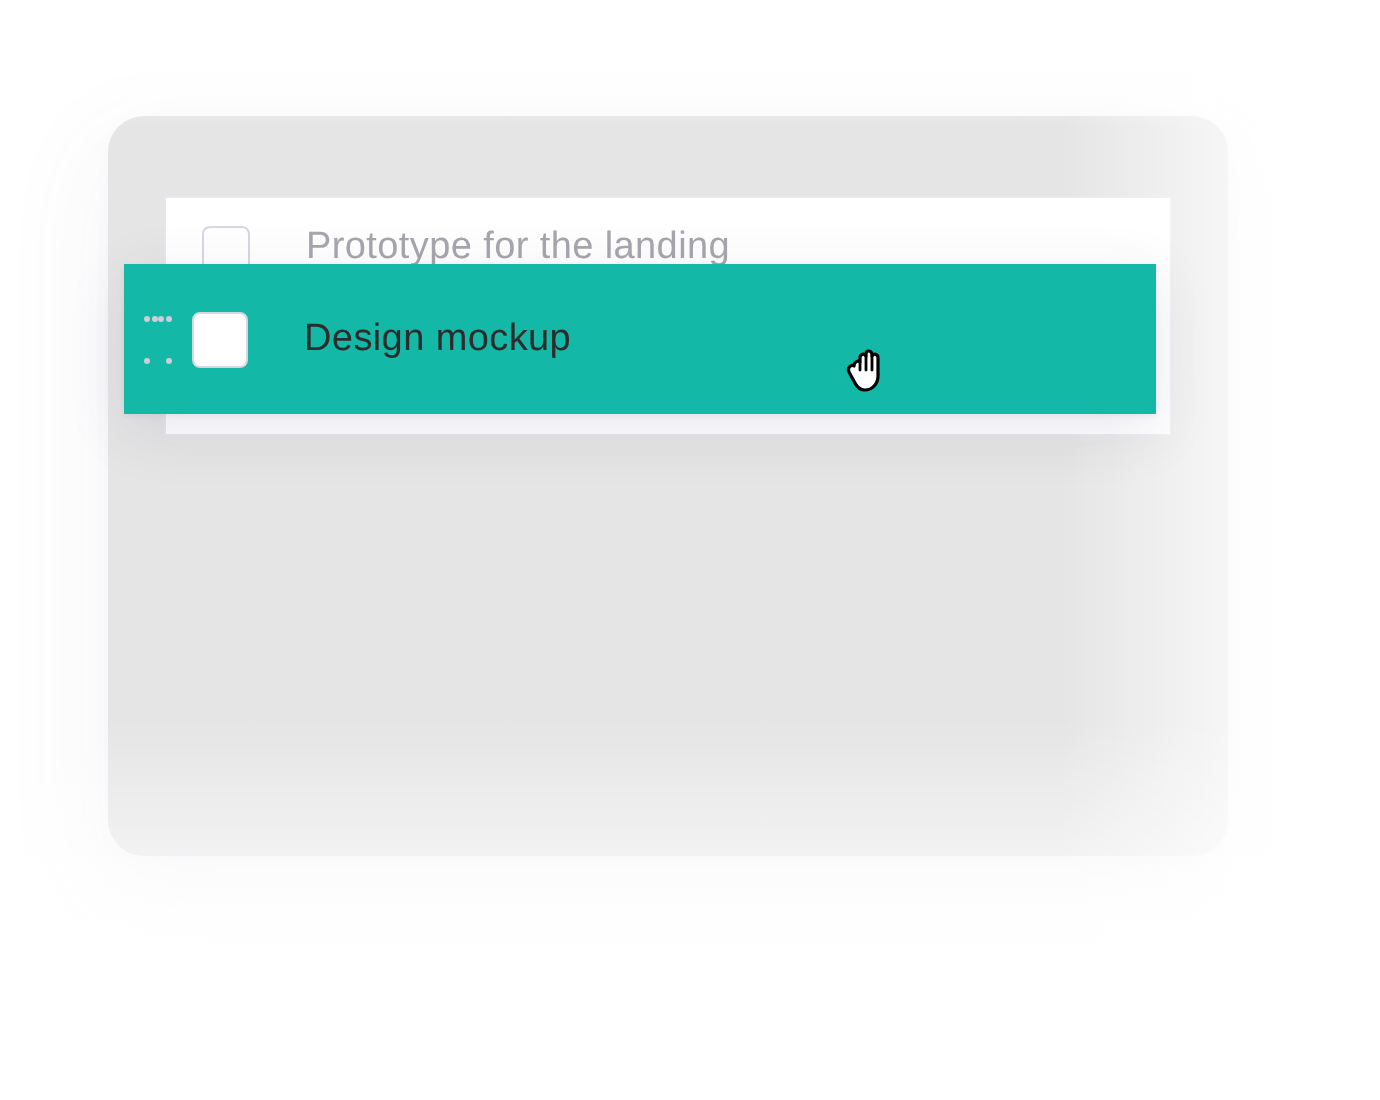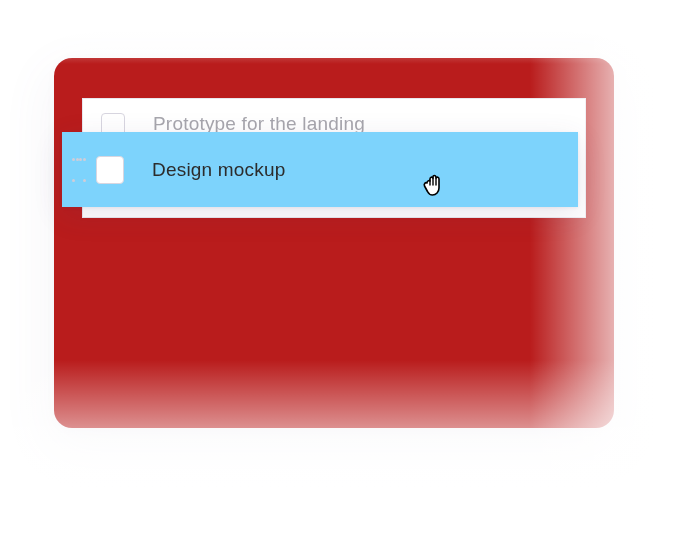--- a/index.html
+++ b/index.html
@@ -7,21 +7,21 @@
   width:690px;height:550px;
   font-family:Helvetica,Arial,sans-serif;
   background:#ffffff;
   position:relative;
   overflow:hidden;
 }
 .panel{
   position:absolute;
   left:54px;top:58px;
   width:560px;height:370px;
-  background:#b91c1c;
+  background:#e5e5e5;
   border-radius:18px;
   box-shadow:0 18px 50px 8px rgba(120,110,160,0.06),0 2px 8px rgba(120,110,160,0.04);
 }
 .list{
   position:absolute;
   left:28px;right:28px;top:40px;
 }
 .item{
   display:flex;
   align-items:center;
@@ -43,21 +43,21 @@
   margin-left:28px;
   font-size:19px;
   color:#444;
   letter-spacing:.2px;
 }
 .item.tall .label{color:#a7a6ad;}
 .dragged{
   position:absolute;
   left:62px;top:132px;
   width:516px;height:75px;
-  background:#7dd3fc;
+  background:#14b8a6;
   box-shadow:0 8px 30px rgba(70,60,110,0.12),0 1px 3px rgba(70,60,110,0.08);
   display:flex;
   align-items:center;
   padding:0 18px 0 10px;
   z-index:5;
 }
 .grip{
   width:14px;height:24px;
   display:flex;flex-wrap:wrap;
   align-content:space-between;justify-content:space-between;

